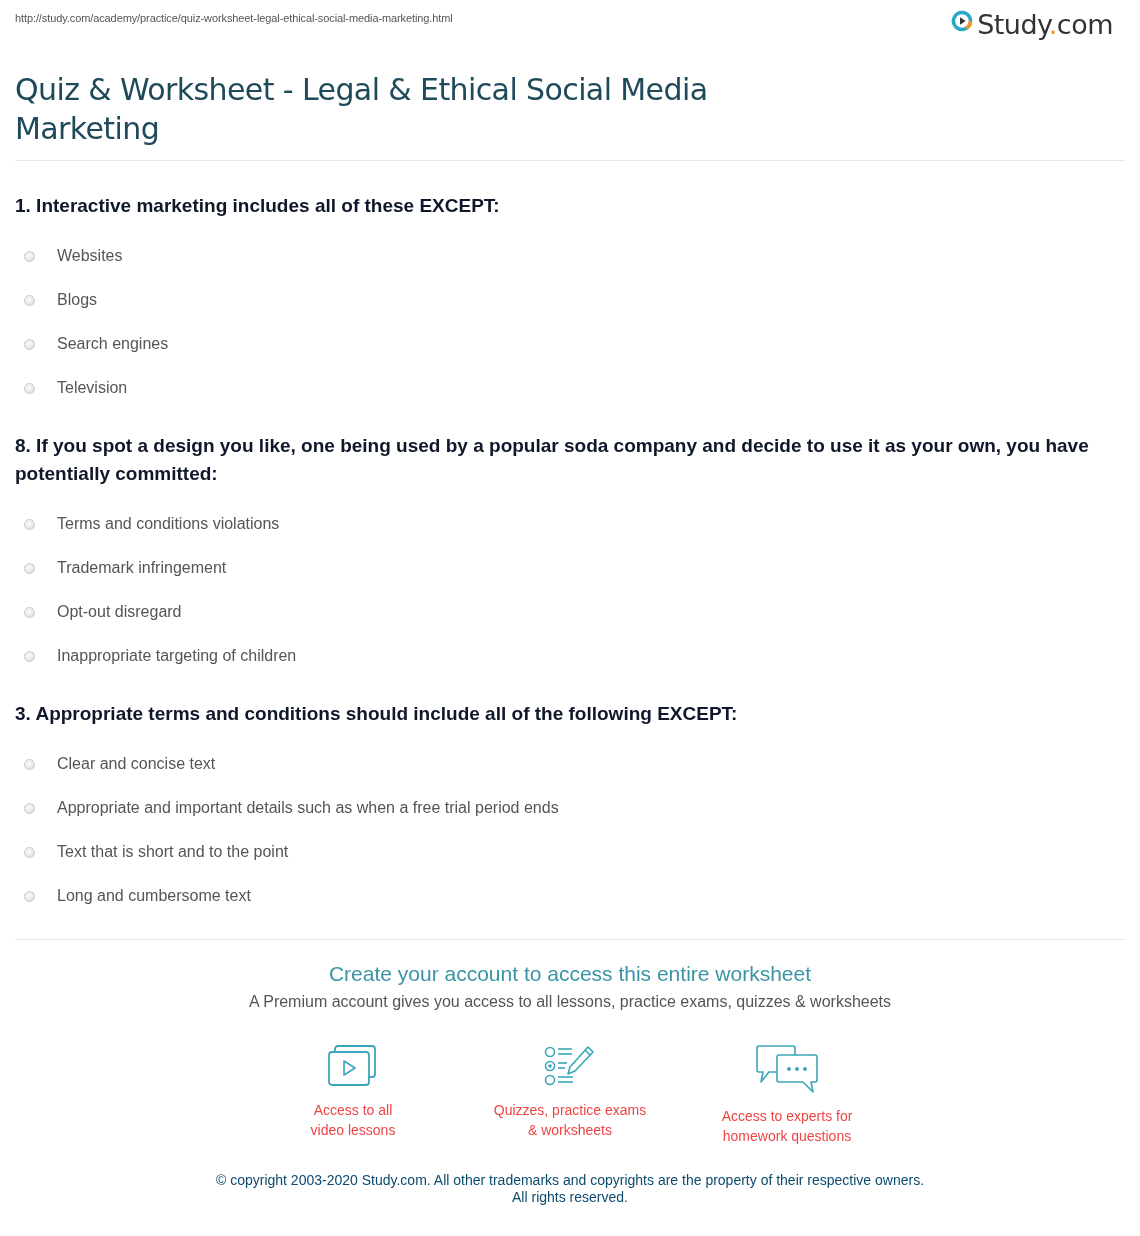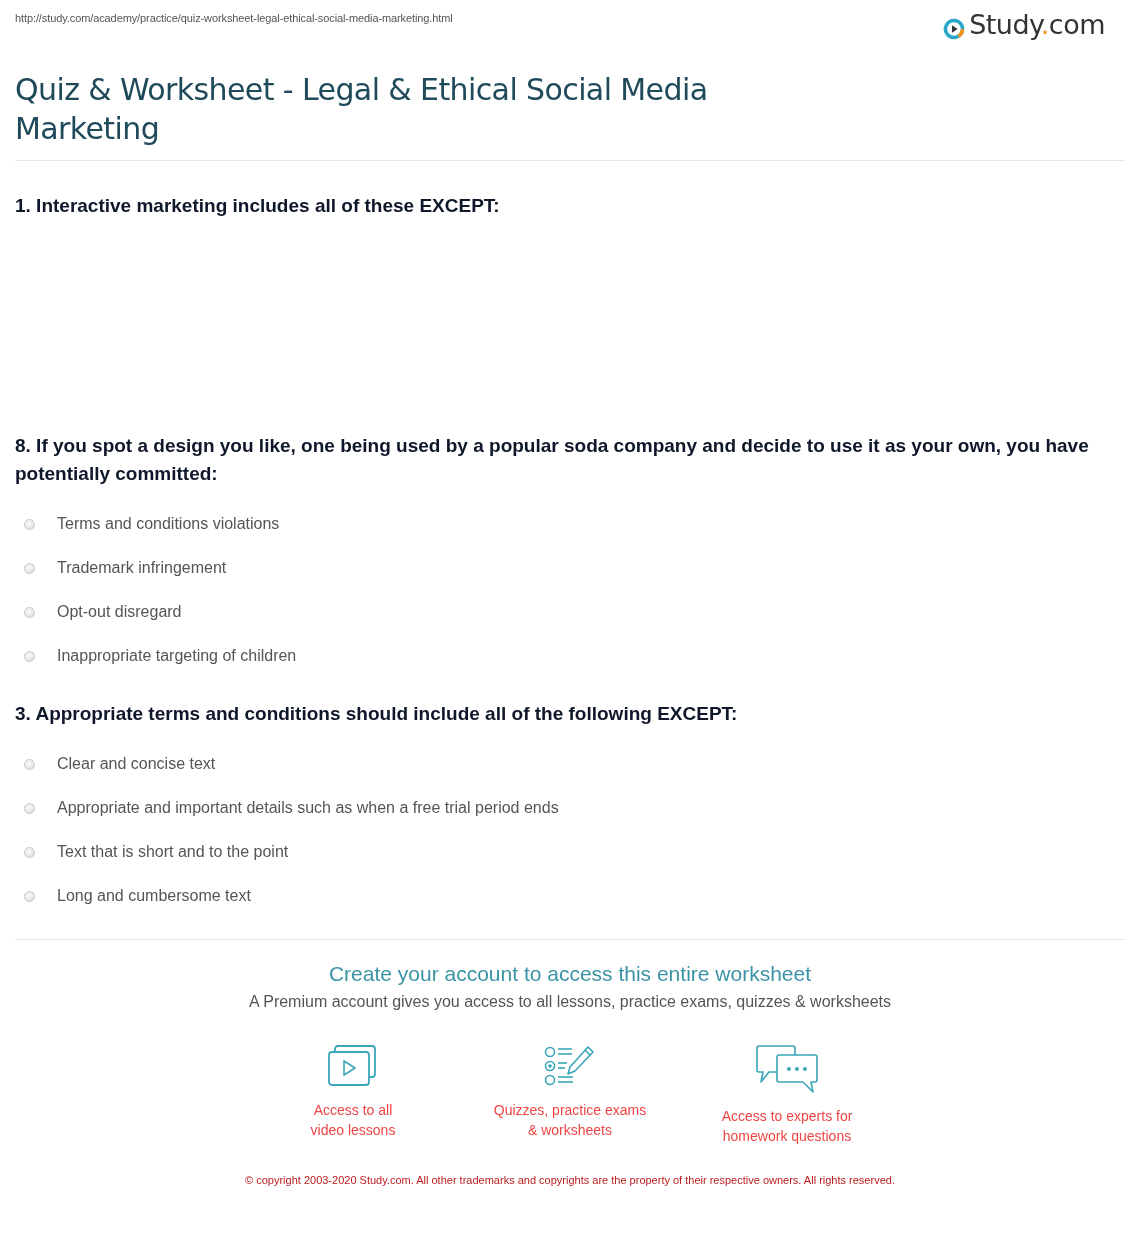--- a/index.html
+++ b/index.html
@@ -1,21 +1,21 @@
 <!DOCTYPE html>
 <html><head>
   <meta charset="utf-8">
   <style>
     * { box-sizing: border-box; margin: 0; padding: 0; }
     html, body { width: 1140px; height: 1236px; background: #ffffff; }
     body { font-family: "DejaVu Sans", "Liberation Sans", sans-serif; color: #555; position: relative; overflow: hidden; }
 
     .topbar { position: absolute; left: 15px; top: 10px; width: 1110px; height: 30px; }
     .url { position: absolute; left: 0; top: 2px; font-size: 11px; color: #555; font-family: "Liberation Sans", sans-serif; letter-spacing: -0.1px; }
-    .logo { position: absolute; right: 20px; top: 0; display: flex; align-items: flex-end; height: 30px; }
+    .logo { position: absolute; right: 12px; top: 0; display: flex; align-items: flex-start; height: 30px; }
     .logo-mark { width: 22px; height: 22px; margin-right: 4px; }
     .logo-text { font-family: "DejaVu Sans", sans-serif; font-size: 27px; color: #333; letter-spacing: -0.5px; line-height: 30px; }
     .logo-dot { color: #f7941d; }
 
     .page-title { position: absolute; left: 15px; top: 70px; width: 760px; font-size: 30px; line-height: 39px; color: #1f4a5a; font-family: "DejaVu Sans", sans-serif; font-weight: normal; letter-spacing: -0.6px; }
 
     .rule { position: absolute; left: 15px; width: 1110px; height: 1px; background: #e6e6e6; }
 
     .question { position: absolute; left: 15px; width: 1110px; }
     .q-text { font-size: 19px; line-height: 28px; color: #0f172a; font-weight: bold; font-family: "Liberation Sans", sans-serif; }
@@ -26,21 +26,21 @@
 
     .cta { position: absolute; left: 0; top: 962px; width: 1140px; text-align: center; }
     .cta-title { font-size: 21px; color: #3b94a6; font-family: "Liberation Sans", sans-serif; font-weight: normal; text-align: center; }
     .cta-sub { font-size: 16px; color: #555; margin-top: 7px; font-family: "Liberation Sans", sans-serif; }
 
     .features { position: absolute; left: 0; top: 1044px; width: 1140px; display: flex; justify-content: center; }
     .feature { width: 217px; text-align: center; }
     .feature svg { display: block; margin: 0 auto; }
     .feature-label { font-size: 14px; line-height: 20px; color: #ef4444; margin-top: 12px; font-family: "Liberation Sans", sans-serif; }
 
-    .footer { position: absolute; left: 215px; top: 1172px; width: 710px; text-align: center; font-size: 11px; line-height: 17px; color: #b91c1c; font-family: "Liberation Sans", sans-serif; }
+    .footer { position: absolute; left: 215px; top: 1172px; width: 710px; text-align: center; font-size: 14px; line-height: 17px; color: #0c4a6e; font-family: "Liberation Sans", sans-serif; }
   </style>
 </head>
 <body>
 
 <div class="topbar">
   <span class="url">http://study.com/academy/practice/quiz-worksheet-legal-ethical-social-media-marketing.html</span>
   <div class="logo">
     <svg class="logo-mark" viewBox="0 0 22 22">
       <path d="M11 2.5 A8.5 8.5 0 0 0 4.2 16.1" fill="none" stroke="#2aa7c9" stroke-width="3.6"></path>
       <path d="M4.2 16.1 A8.5 8.5 0 1 0 11 2.5" fill="none" stroke="#2aa7c9" stroke-width="3.6"></path>
@@ -50,20 +50,38 @@
     <span class="logo-text"><span>Study</span><span class="logo-dot">.</span><span>com</span></span>
   </div>
 </div>
 
 <h1 class="page-title">Quiz &amp; Worksheet - Legal &amp; Ethical Social Media Marketing</h1>
 
 <div class="rule" style="top:160px"></div>
 
 <div class="question" style="top:192px">
   <div class="q-text">1. Interactive marketing includes all of these EXCEPT:</div>
+  <ul class="choices">
+    <li class="choice">
+        <span class="radio"></span>
+        <span class="choice-label">Websites</span>
+      </li>
+    <li class="choice">
+        <span class="radio"></span>
+        <span class="choice-label">Blogs</span>
+      </li>
+    <li class="choice">
+        <span class="radio"></span>
+        <span class="choice-label">Search engines</span>
+      </li>
+    <li class="choice">
+        <span class="radio"></span>
+        <span class="choice-label">Television</span>
+      </li>
+  </ul>
 </div>
 
 <div class="question" style="top:432px">
   <div class="q-text">8. If you spot a design you like, one being used by a popular soda company and decide to use it as your own, you have potentially committed:</div>
   <ul class="choices">
     <li class="choice">
         <span class="radio"></span>
         <span class="choice-label">Terms and conditions violations</span>
       </li>
     <li class="choice">

